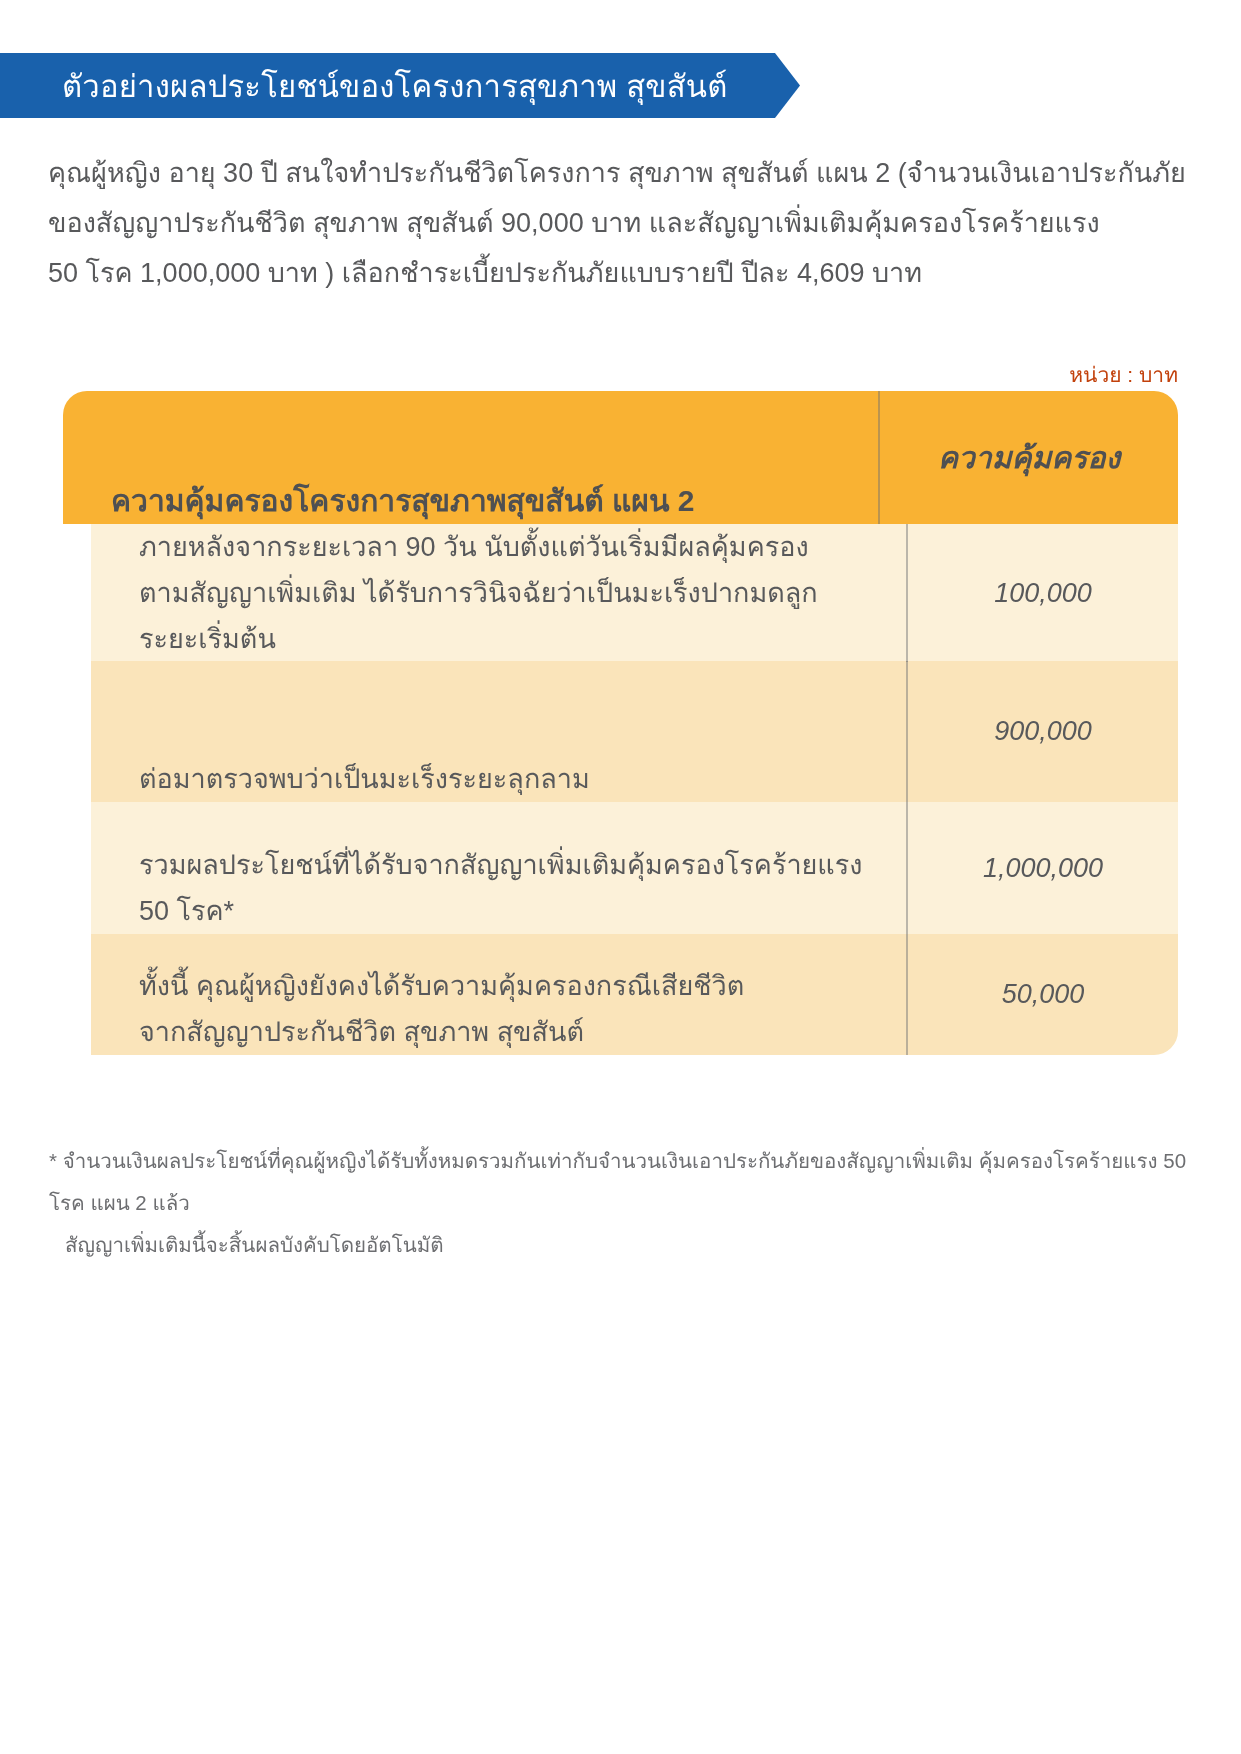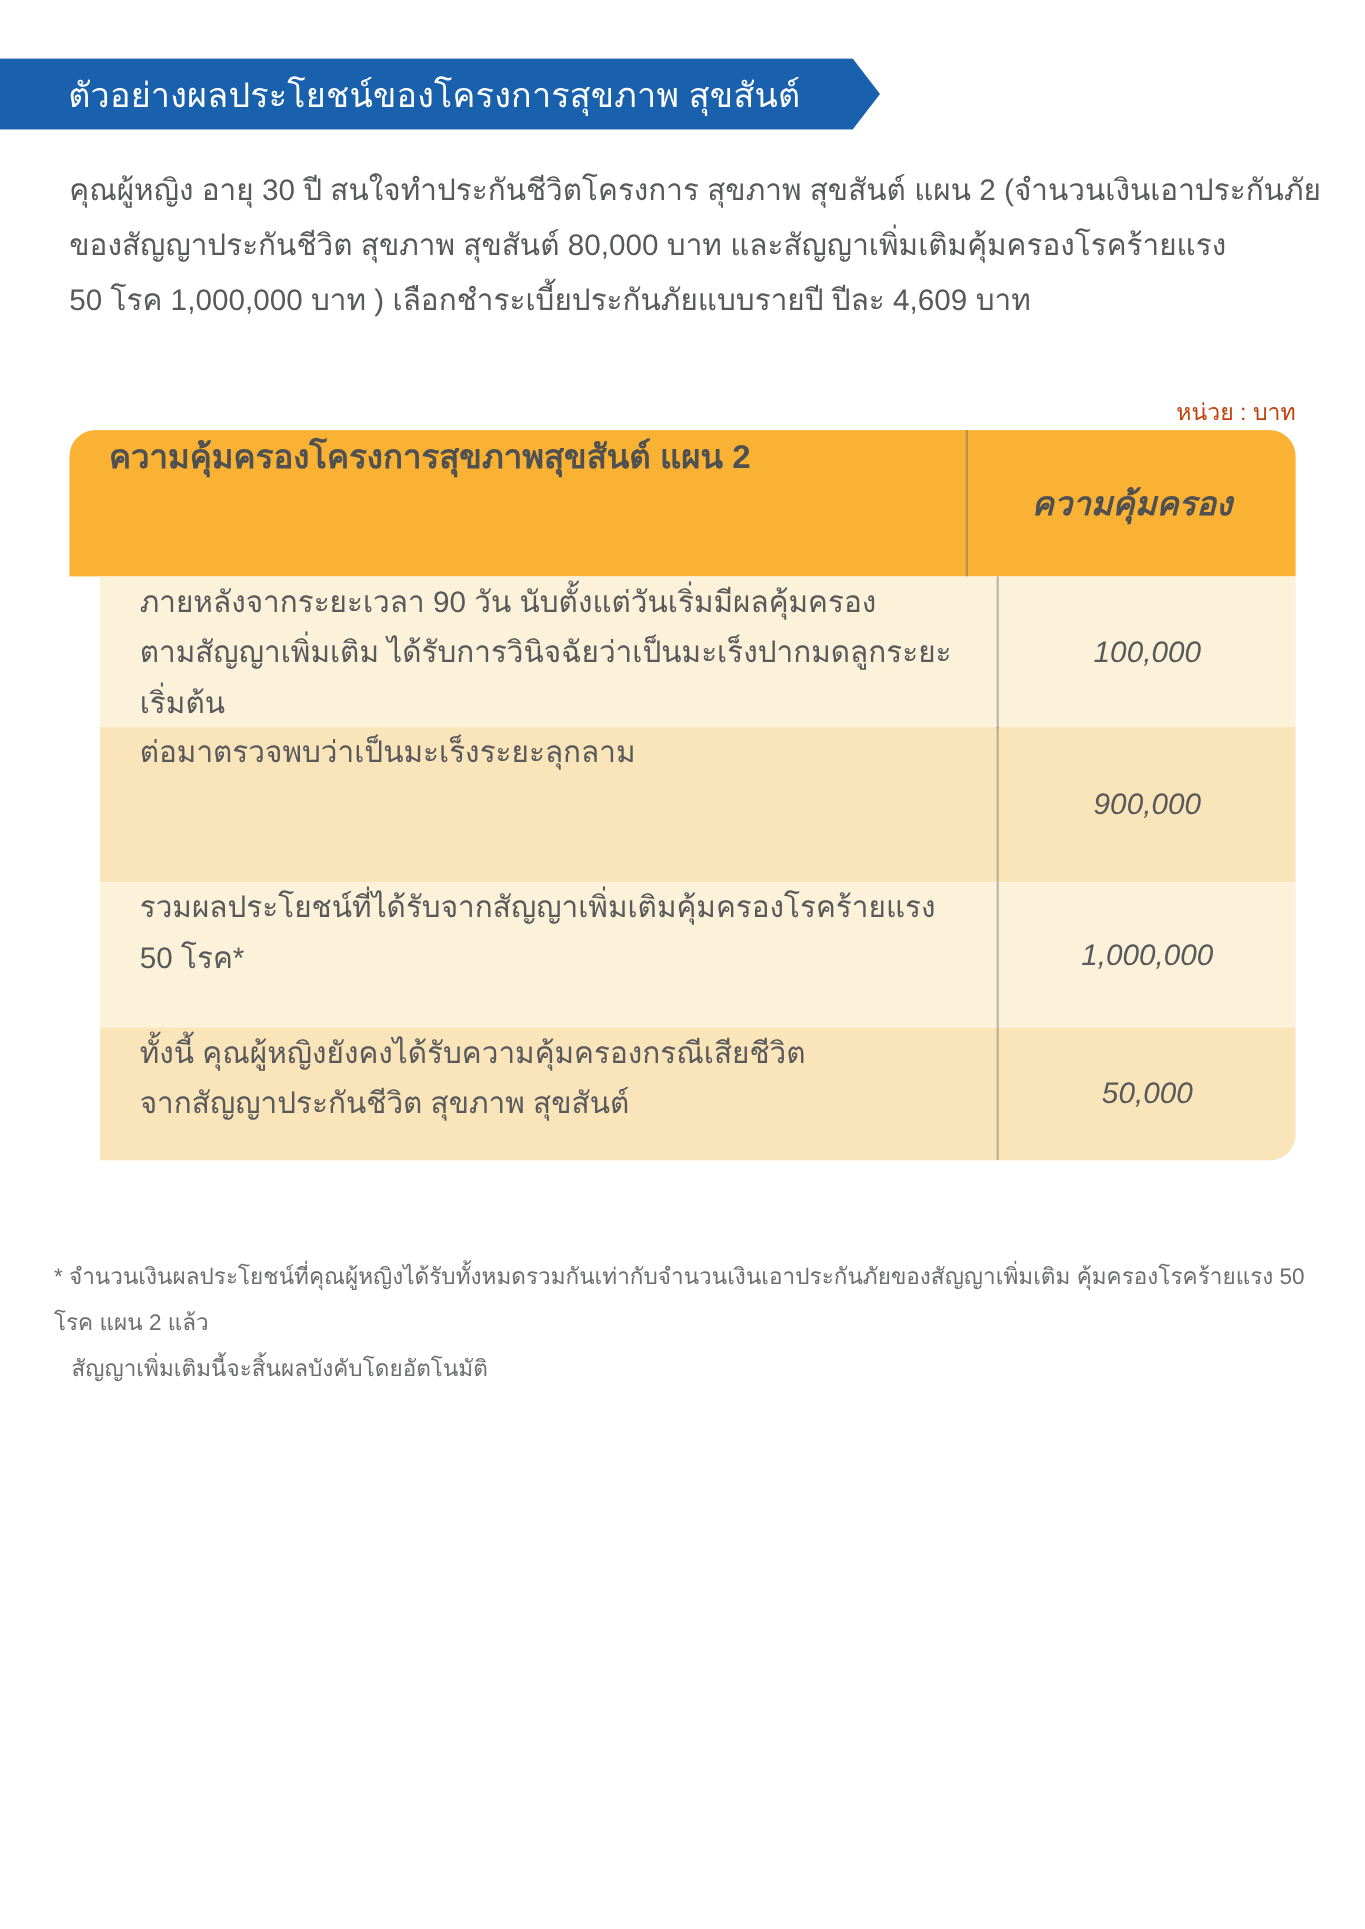--- a/index.html
+++ b/index.html
@@ -34,21 +34,21 @@
     color: #ffffff;
     font-size: 31px;
     font-weight: normal;
     letter-spacing: 0.2px;
     white-space: nowrap;
   }
 
   
   .intro {
     position: absolute;
-    left: 63px;
+    left: 48px;
     top: 148px;
     width: 1140px;
     font-size: 27px;
     line-height: 50px;
     color: #58595B;
   }
 
   
   .unit-label {
     position: absolute;
@@ -70,22 +70,22 @@
     overflow: hidden;
   }
   .trow {
     display: grid;
     grid-template-columns: 817px 1fr;
   }
   .trow .cell-left {
     border-right: 2px solid rgba(109, 110, 113, 0.45);
     display: flex;
     flex-direction: column;
-    justify-content: flex-start;
-    padding-left: 36px;
+    justify-content: flex-end;
+    padding-left: 48px;
     padding-right: 30px;
     box-sizing: border-box;
   }
   .trow .cell-right {
     display: flex;
     align-items: center;
     justify-content: center;
     text-align: center;
     font-style: italic;
   }
@@ -127,21 +127,21 @@
 </style>
 </head>
 <body>
 
 <div class="banner">
   <span class="banner-title">ตัวอย่างผลประโยชน์ของโครงการสุขภาพ สุขสันต์</span>
 </div>
 
 <div class="intro">
   <div>คุณผู้หญิง อายุ 30 ปี สนใจทำประกันชีวิตโครงการ สุขภาพ สุขสันต์ แผน 2 (จำนวนเงินเอาประกันภัย</div>
-  <div>ของสัญญาประกันชีวิต สุขภาพ สุขสันต์ 80,000 บาท และสัญญาเพิ่มเติมคุ้มครองโรคร้ายแรง</div>
+  <div>ของสัญญาประกันชีวิต สุขภาพ สุขสันต์ 90,000 บาท และสัญญาเพิ่มเติมคุ้มครองโรคร้ายแรง</div>
   <div>50 โรค  1,000,000 บาท ) เลือกชำระเบี้ยประกันภัยแบบรายปี ปีละ 4,609 บาท</div>
 </div>
 
 <div class="unit-label">หน่วย : บาท</div>
 
 <div class="benefit-table">
 
   <div class="trow header">
     <div class="cell-left">
       <span>ความคุ้มครองโครงการสุขภาพสุขสันต์ แผน 2</span>

